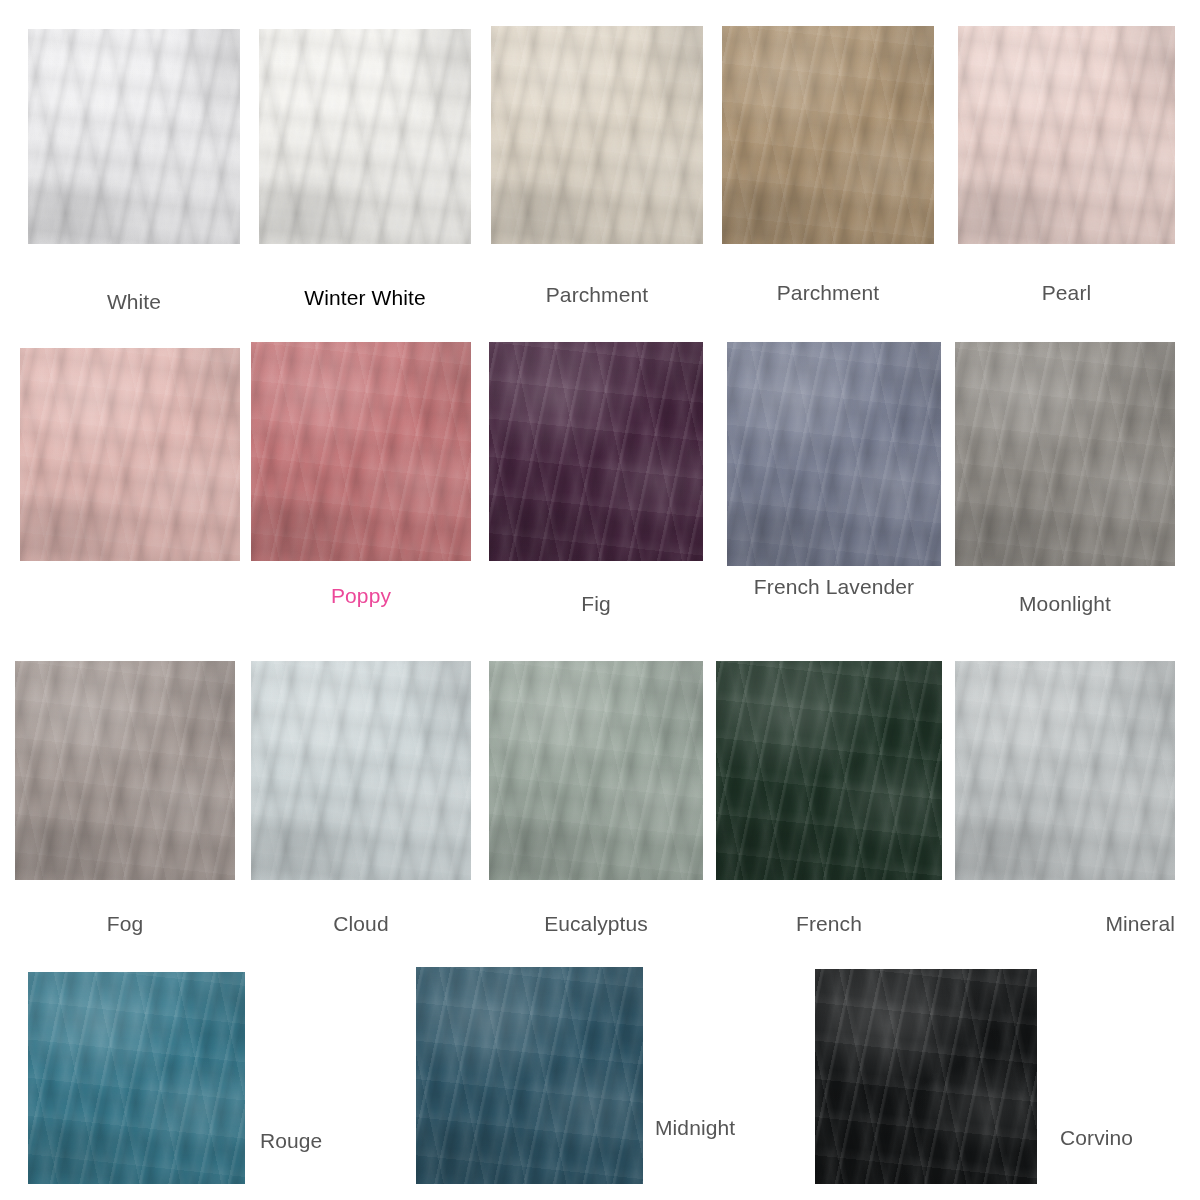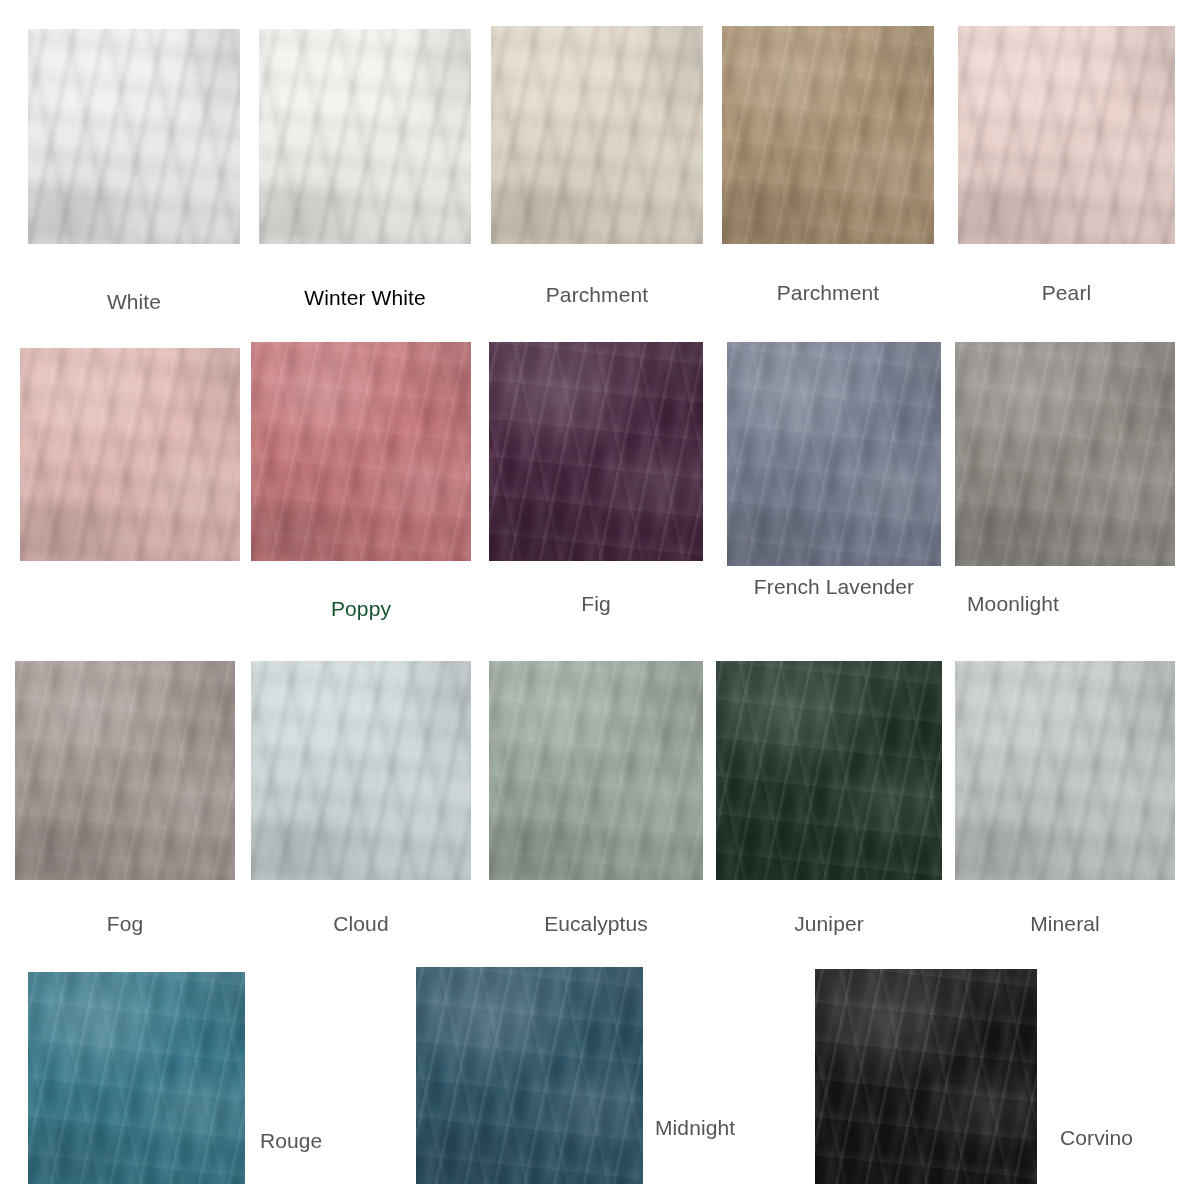--- a/index.html
+++ b/index.html
@@ -121,53 +121,53 @@
     <div class="cell" style="left: 958px; top: 26px; width: 217px; height: 218px;">
       <div class="chip" style="background-color: rgb(236, 211, 205);"></div>
     </div>
     <div class="label below" style="left: 958px; top: 279px; width: 217px; color: rgb(85, 85, 85);">Pearl</div>
     <div class="cell" style="left: 20px; top: 348px; width: 220px; height: 213px;">
       <div class="chip" style="background-color: rgb(227, 185, 180);"></div>
     </div>
     <div class="cell" style="left: 251px; top: 342px; width: 220px; height: 219px;">
       <div class="chip" style="background-color: rgb(198, 119, 122);"></div>
     </div>
-    <div class="label below" style="left: 251px; top: 595px; width: 220px; color: #14532d;">Poppy</div>
+    <div class="label below" style="left: 251px; top: 582px; width: 220px; color: #ec4899;">Poppy</div>
     <div class="cell" style="left: 489px; top: 342px; width: 214px; height: 219px;">
       <div class="chip" style="background-color: rgb(70, 37, 63);"></div>
     </div>
     <div class="label below" style="left: 489px; top: 590px; width: 214px; color: rgb(85, 85, 85);">Fig</div>
     <div class="cell" style="left: 727px; top: 342px; width: 214px; height: 224px;">
       <div class="chip" style="background-color: rgb(119, 125, 146);"></div>
     </div>
     <div class="label below" style="left: 727px; top: 573px; width: 214px; color: rgb(85, 85, 85);">French Lavender</div>
     <div class="cell" style="left: 955px; top: 342px; width: 220px; height: 224px;">
       <div class="chip" style="background-color: rgb(145, 141, 135);"></div>
     </div>
-    <div class="label below" style="left: 903px; top: 590px; width: 220px; color: rgb(85, 85, 85);">Moonlight</div>
+    <div class="label below" style="left: 955px; top: 590px; width: 220px; color: rgb(85, 85, 85);">Moonlight</div>
     <div class="cell" style="left: 15px; top: 661px; width: 220px; height: 219px;">
       <div class="chip" style="background-color: rgb(165, 154, 149);"></div>
     </div>
     <div class="label below" style="left: 15px; top: 910px; width: 220px; color: rgb(85, 85, 85);">Fog</div>
     <div class="cell" style="left: 251px; top: 661px; width: 220px; height: 219px;">
       <div class="chip" style="background-color: rgb(207, 216, 218);"></div>
     </div>
     <div class="label below" style="left: 251px; top: 910px; width: 220px; color: rgb(85, 85, 85);">Cloud</div>
     <div class="cell" style="left: 489px; top: 661px; width: 214px; height: 219px;">
       <div class="chip" style="background-color: rgb(155, 168, 158);"></div>
     </div>
     <div class="label below" style="left: 489px; top: 910px; width: 214px; color: rgb(85, 85, 85);">Eucalyptus</div>
     <div class="cell" style="left: 716px; top: 661px; width: 226px; height: 219px;">
       <div class="chip" style="background-color: rgb(30, 51, 38);"></div>
     </div>
-    <div class="label below" style="left: 716px; top: 910px; width: 226px; color: rgb(85, 85, 85);">Juniper</div>
+    <div class="label below" style="left: 716px; top: 910px; width: 226px; color: rgb(85, 85, 85);">French</div>
     <div class="cell" style="left: 955px; top: 661px; width: 220px; height: 219px;">
       <div class="chip" style="background-color: rgb(194, 199, 200);"></div>
     </div>
-    <div class="label below" style="left: 955px; top: 910px; width: 220px; color: rgb(85, 85, 85);">Mineral</div>
+    <div class="label below" style="left: 955px; top: 910px; width: 220px; color: rgb(85, 85, 85); text-align: right;">Mineral</div>
     <div class="cell" style="left: 28px; top: 972px; width: 217px; height: 212px;">
       <div class="chip" style="background-color: rgb(54, 120, 140);"></div>
     </div>
     <div class="label beside" style="left: 260px; top: 1127px; color: rgb(85, 85, 85);">Rouge</div>
     <div class="cell" style="left: 416px; top: 967px; width: 227px; height: 217px;">
       <div class="chip" style="background-color: rgb(45, 85, 103);"></div>
     </div>
     <div class="label beside" style="left: 655px; top: 1114px; color: rgb(85, 85, 85);">Midnight</div>
     <div class="cell" style="left: 815px; top: 969px; width: 222px; height: 215px;">
       <div class="chip" style="background-color: rgb(19, 21, 22);"></div>

